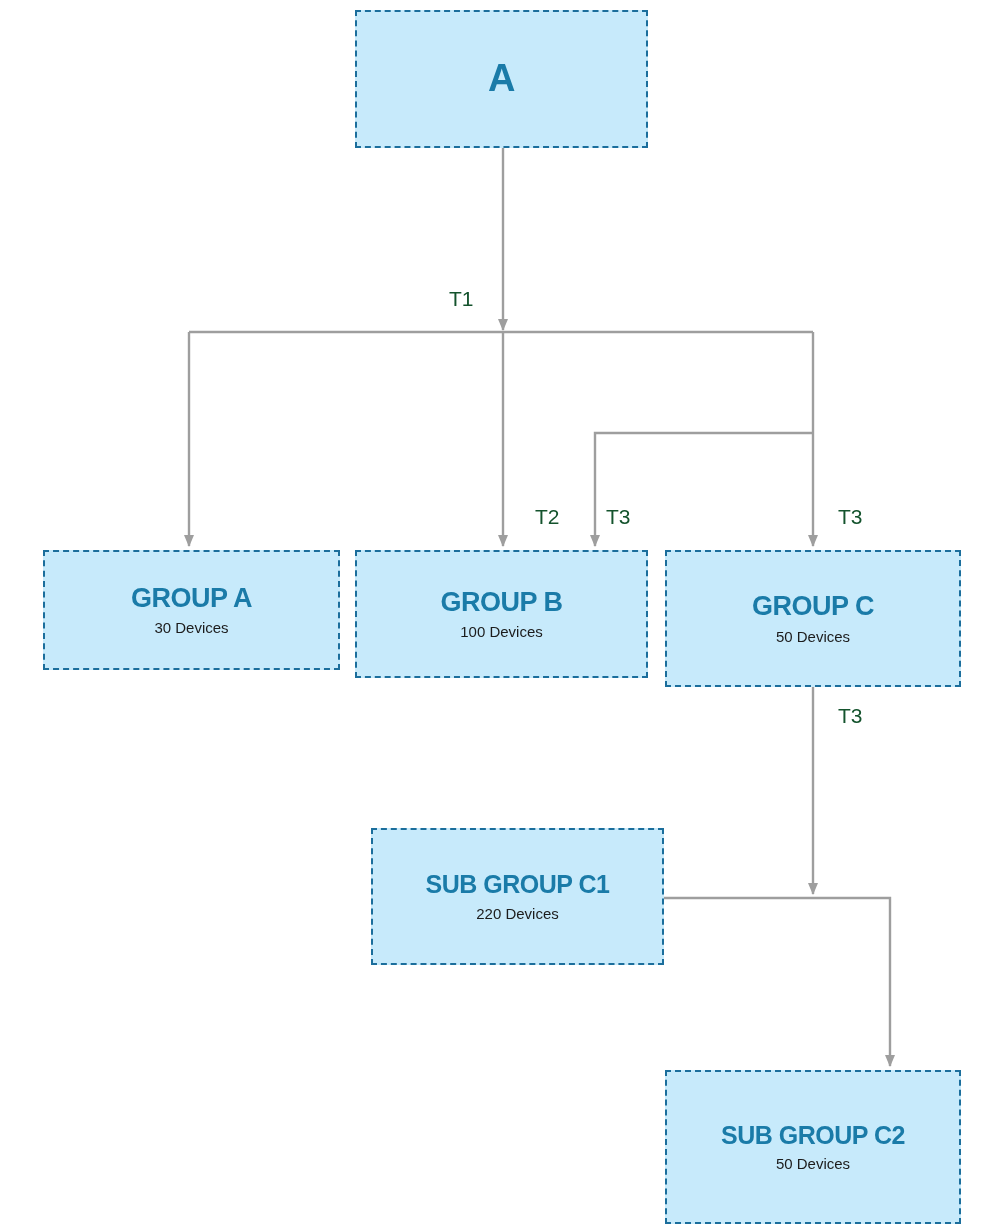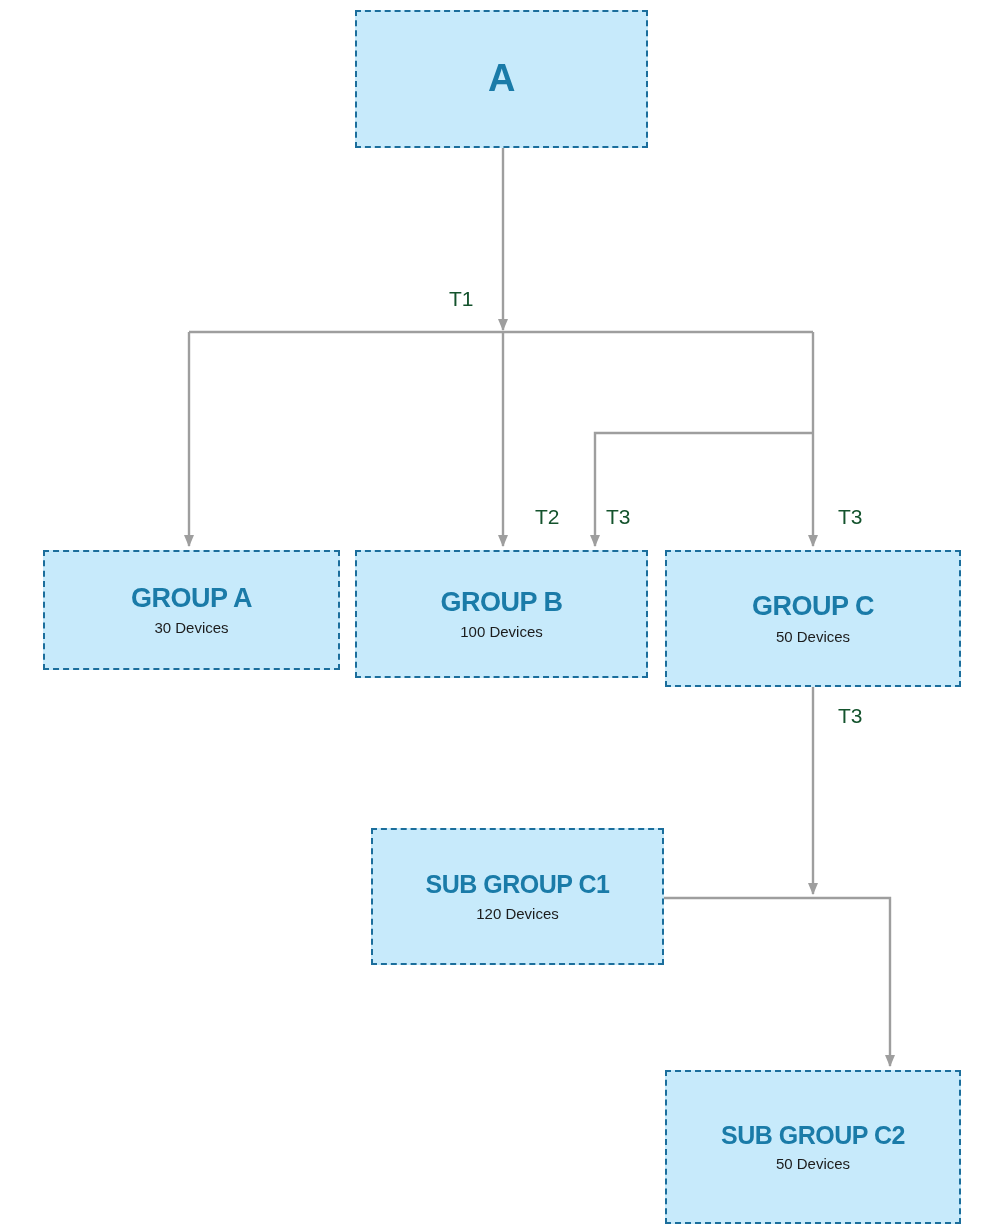--- a/index.html
+++ b/index.html
@@ -113,21 +113,21 @@
     <div class="node-subtitle">100 Devices</div>
   </div>
 
   <div class="node node-group" style="left:665px; top:550px; width:296px; height:137px;">
     <div class="node-title">GROUP C</div>
     <div class="node-subtitle">50 Devices</div>
   </div>
 
   <div class="node node-sub" style="left:355px; top:828px; width:293px; height:137px;margin-left:16px;">
     <div class="node-title">SUB GROUP C1</div>
-    <div class="node-subtitle">120 Devices</div>
+    <div class="node-subtitle">220 Devices</div>
   </div>
 
   <div class="node node-sub" style="left:665px; top:1070px; width:296px; height:154px;">
     <div class="node-title">SUB GROUP C2</div>
     <div class="node-subtitle">50 Devices</div>
   </div>
 
   <div class="edge-label" style="left:449px; top:288px;">T1</div>
 
   <div class="edge-label" style="left:519px; top:506px;margin-left:16px;">T2</div>

